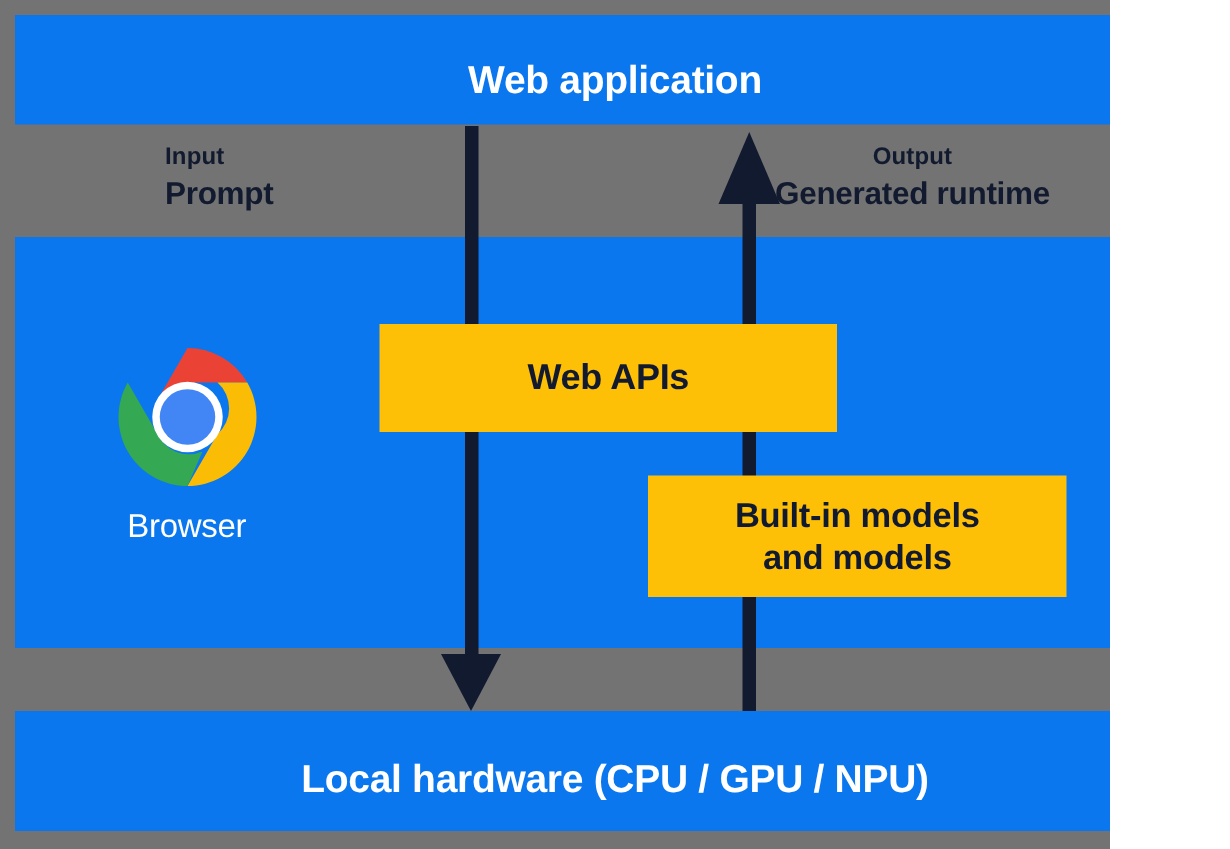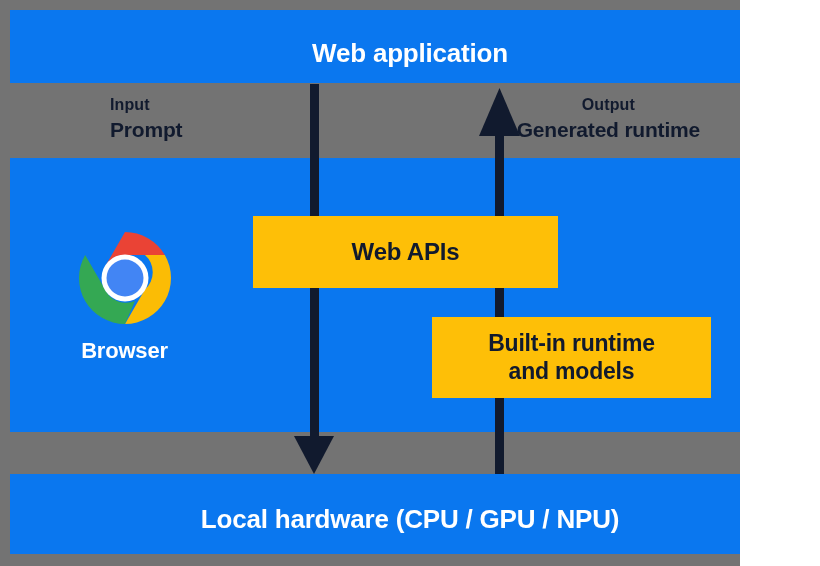--- a/index.html
+++ b/index.html
@@ -91,21 +91,21 @@
     width: 100px;
     height: 100px;
     margin: 0 auto;
     display: block;
   }
   .browser-label {
     display: block;
     margin-top: 12px;
     color: #ffffff;
     font-size: 22px;
-    font-weight: bold;
+    font-weight: normal;
     letter-spacing: -0.2px;
     line-height: 1;
   }
 
   
   .yellow-box {
     position: absolute;
     background: #FEBF07;
     display: flex;
     align-items: center;
@@ -182,21 +182,21 @@
     </svg>
     <span class="browser-label">Browser</span>
   </div>
 
   <div class="yellow-box box-web-apis">
     <span class="box-text">Web APIs</span>
   </div>
 
   <div class="yellow-box box-builtin">
     <span class="box-text">
-      <span>Built-in runtime</span><br>
+      <span>Built-in models</span><br>
       <span>and models</span>
     </span>
   </div>
 
   <div class="panel panel-bottom">
     <div class="panel-title">Local hardware (CPU / GPU / NPU)</div>
   </div>
 
 </div>
 

